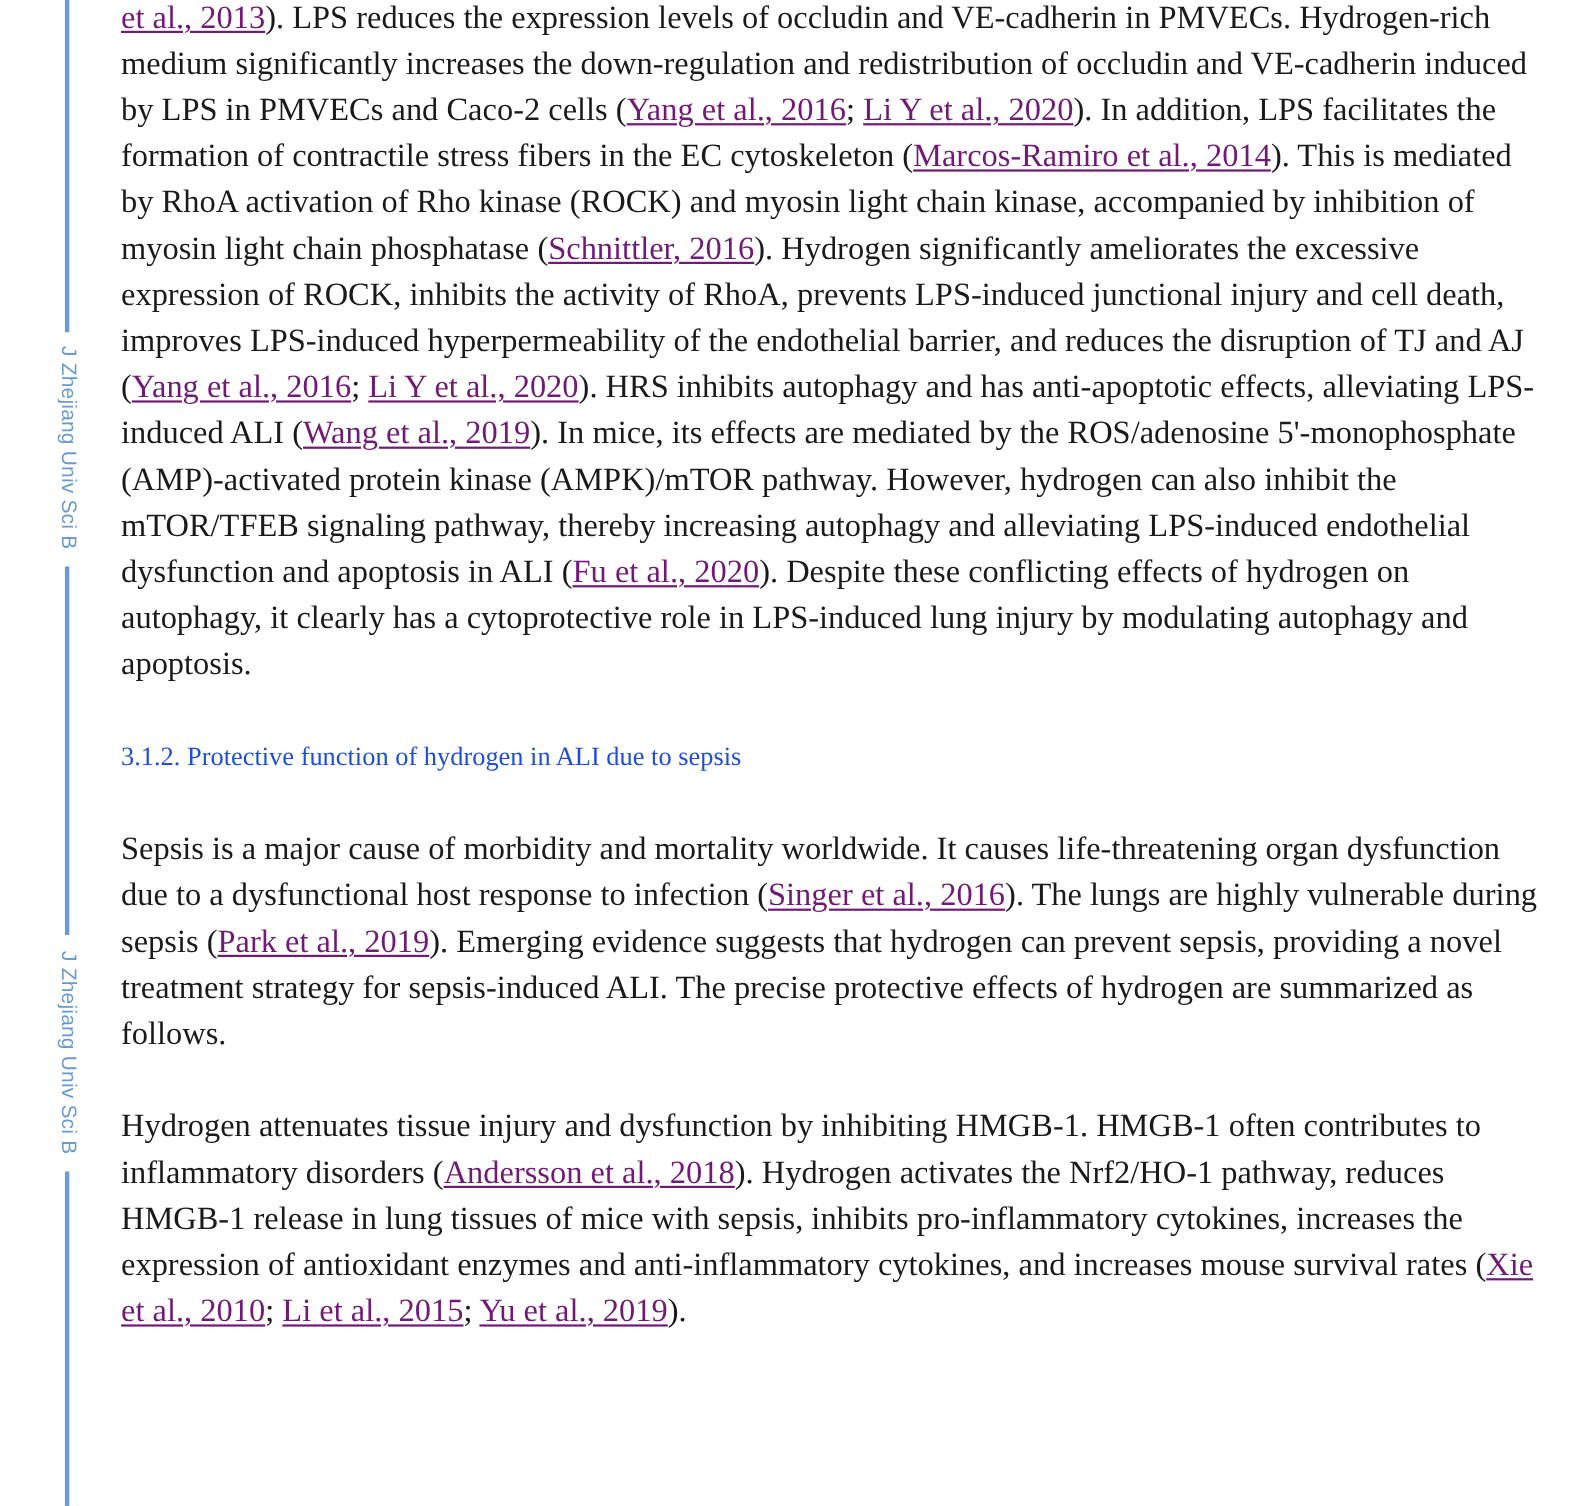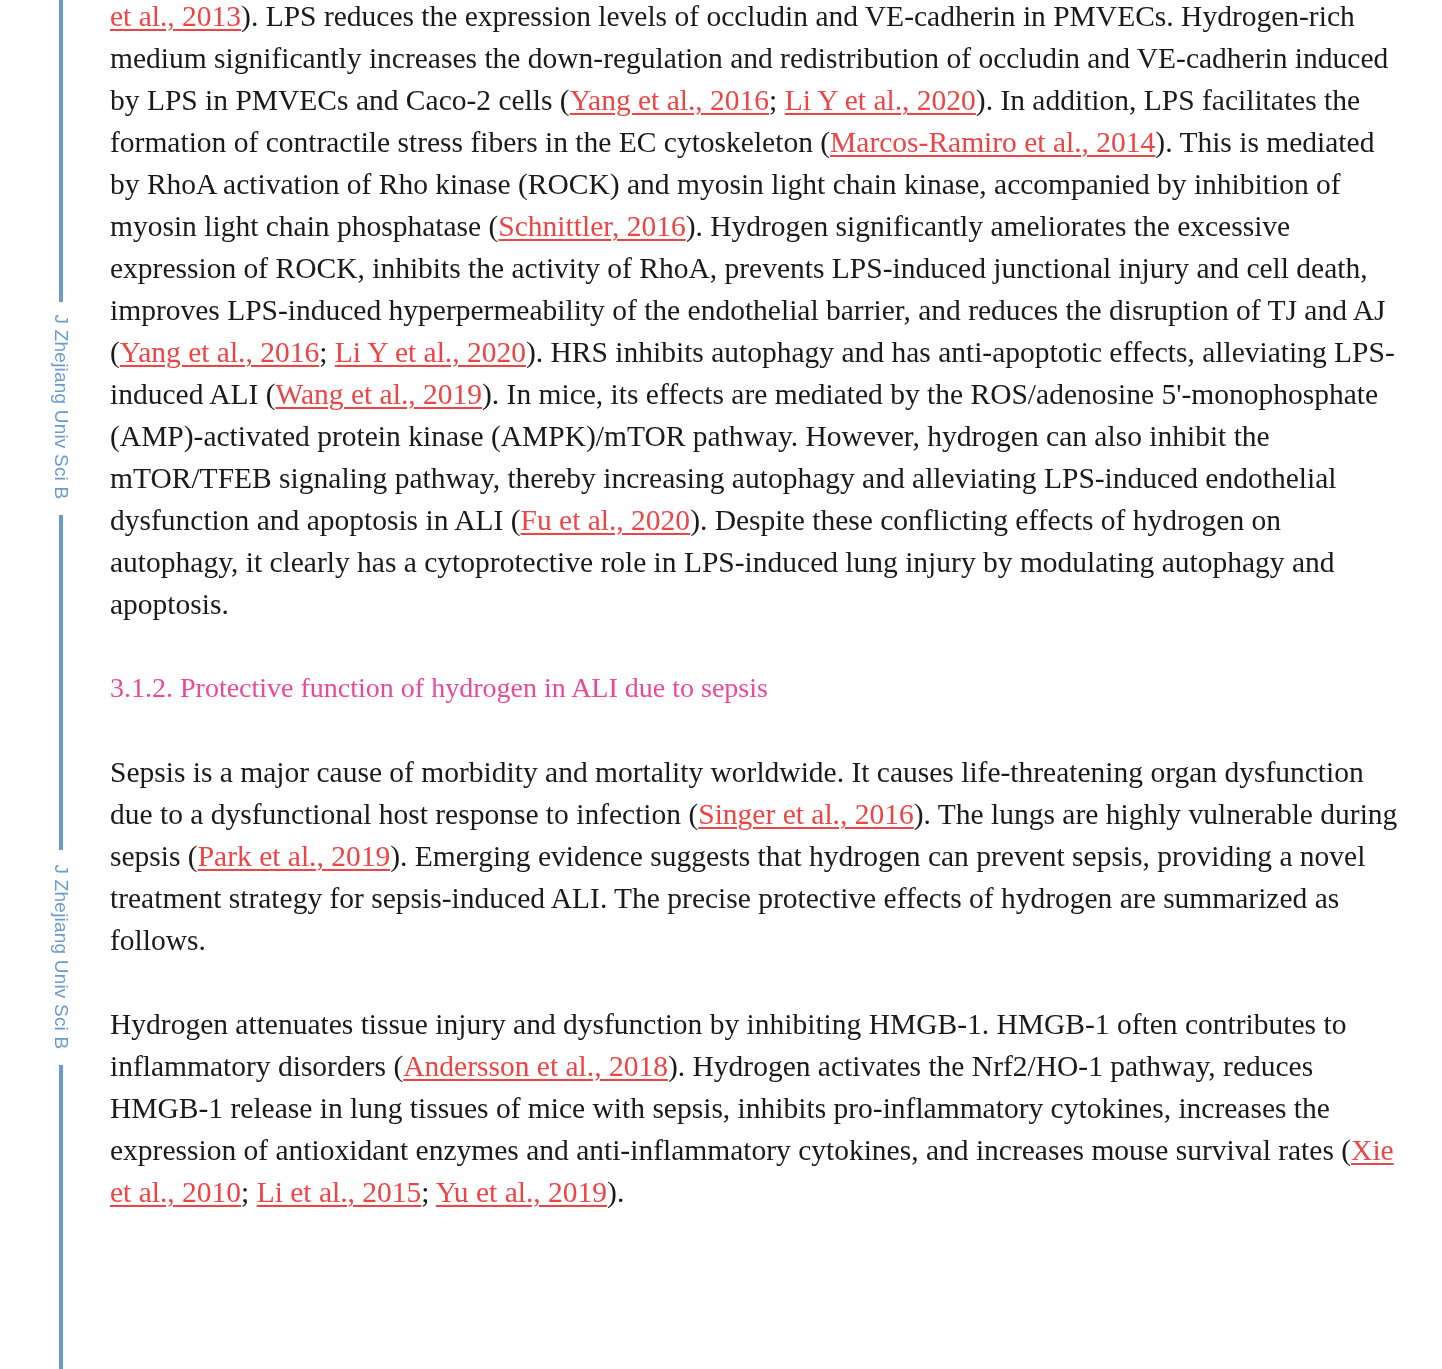--- a/index.html
+++ b/index.html
@@ -37,28 +37,28 @@
     left: 110px; top: -5px;
     width: 1290px;
     color: #1a1a1a;
     font-family: "Liberation Serif", "DejaVu Serif", serif;
     font-size: 29.5px;
     line-height: 42px;
   }
   .content p { margin: 0; }
   .para-gap { height: 42px; }
   .heading {
-    color: #ec4899;
-    font-size: 28px;
+    color: #1d4ed8;
+    font-size: 24px;
     line-height: 42px;
     margin: 0;
     font-weight: normal;
   }
   a.ref {
-    color: #ef4444;
+    color: #701a75;
     text-decoration: underline;
     text-decoration-thickness: 2px;
     text-underline-offset: 3px;
   }
 </style>
 </head>
 <body>
 
 <div class="margin-rail">
   <div class="rail-seg" style="top:0;height:302px;"></div>

